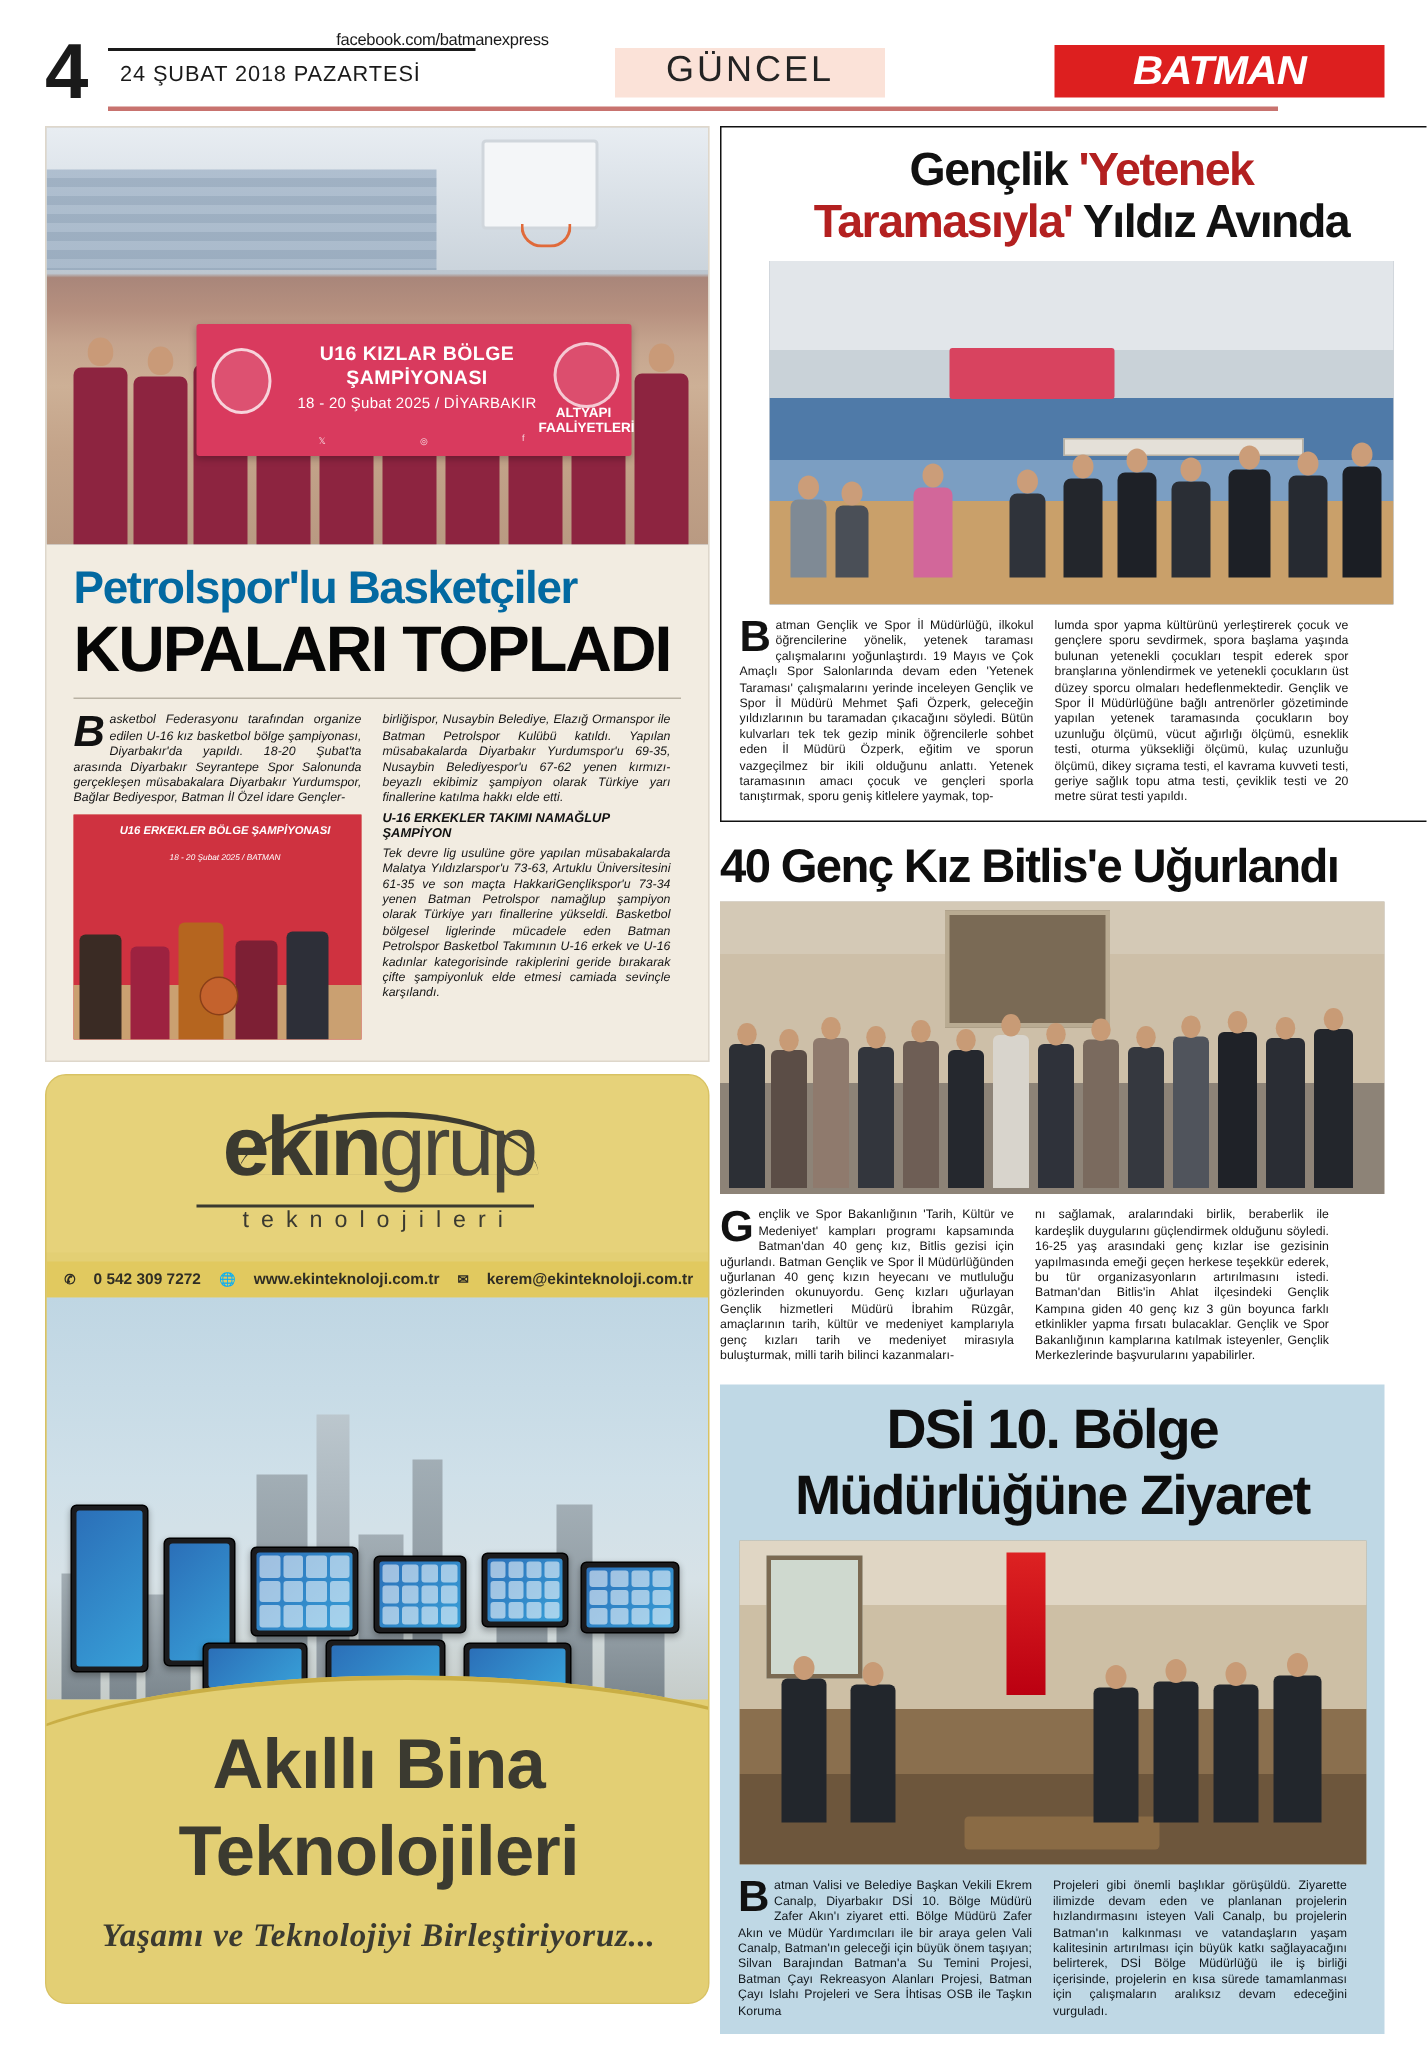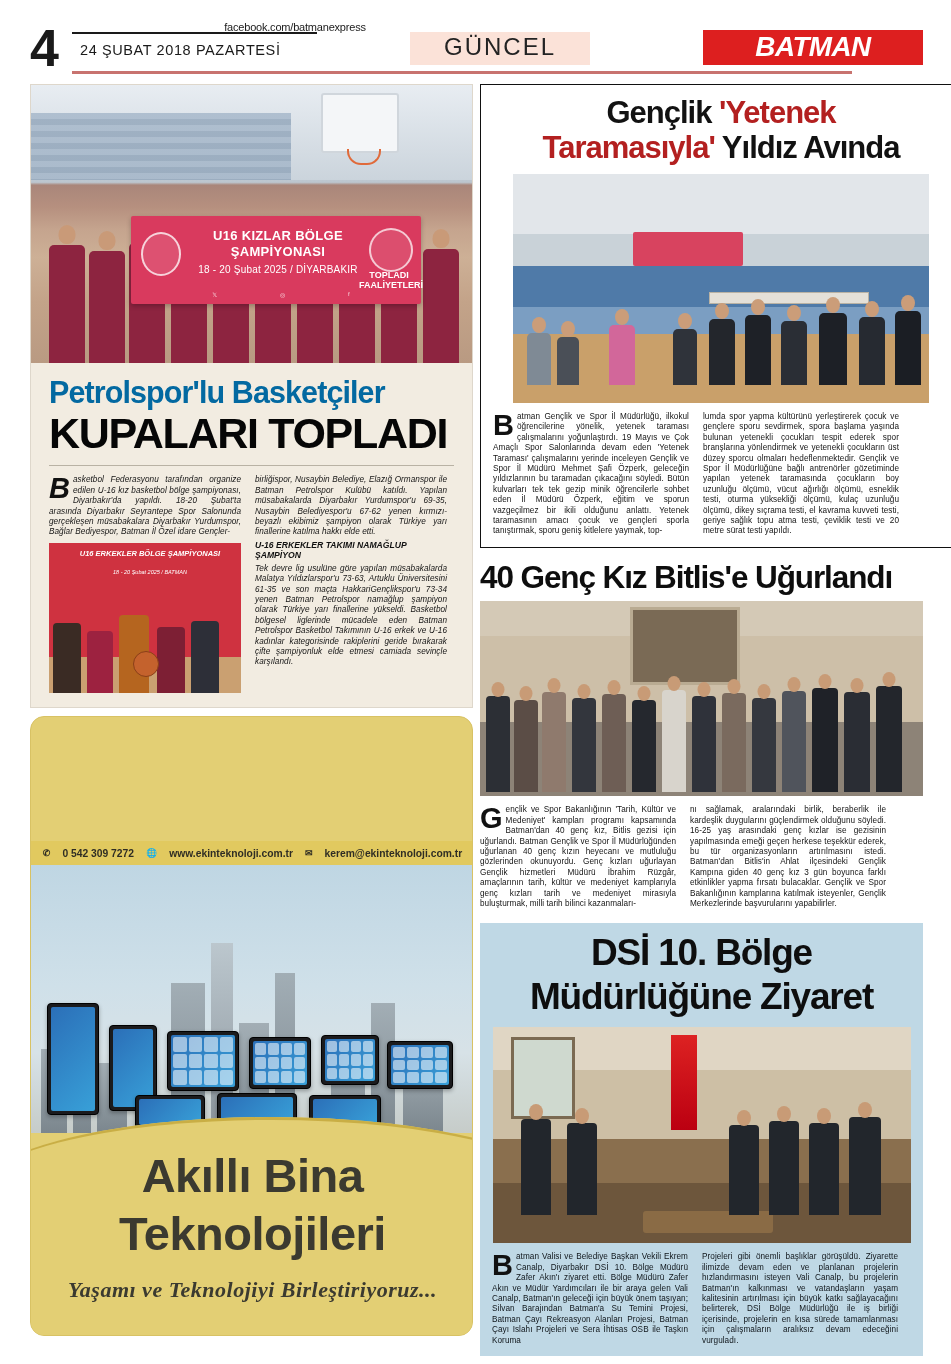--- a/index.html
+++ b/index.html
@@ -421,21 +421,21 @@
         </div>
       <div class="player" style="left:392px;height:114px;background:#8d2440;">
           <span class="head"></span>
         </div>
 
       <div class="banner-basket">
         <div class="b-logo-l"></div>
         <div class="b-title">U16 KIZLAR BÖLGE ŞAMPİYONASI</div>
         <div class="b-sub">18 - 20 Şubat 2025 / DİYARBAKIR</div>
         <div class="b-logo-r"></div>
-        <div class="b-logo-rtxt">TOPLADI FAALİYETLERİ</div>
+        <div class="b-logo-rtxt">ALTYAPI FAALİYETLERİ</div>
         <div class="b-social">
           <span>𝕏</span>
           <span>◎</span>
           <span>f</span>
         </div>
       </div>
     </div>
 
     <div class="headline-kicker">Petrolspor'lu Basketçiler</div>
     <div class="headline-main">KUPALARI TOPLADI</div>
@@ -461,20 +461,28 @@
       <div class="bcol">
         <div class="bodytext">birliğispor, Nusaybin Belediye, Elazığ Ormanspor ile Batman Petrolspor Kulübü katıldı. Yapılan müsabakalarda Diyarbakır Yurdumspor'u 69-35, Nusaybin Belediyespor'u 67-62 yenen kırmızı-beyazlı ekibimiz şampiyon olarak Türkiye yarı finallerine katılma hakkı elde etti.</div>
         <div class="subhead-center">U-16 ERKEKLER TAKIMI NAMAĞLUP ŞAMPİYON</div>
         <div class="bodytext">Tek devre lig usulüne göre yapılan müsabakalarda Malatya Yıldızlarspor'u 73-63, Artuklu Üniversitesini 61-35 ve son maçta HakkariGençlikspor'u 73-34 yenen Batman Petrolspor namağlup şampiyon olarak Türkiye yarı finallerine yükseldi. Basketbol bölgesel liglerinde mücadele eden Batman Petrolspor Basketbol Takımının U-16 erkek ve U-16 kadınlar kategorisinde rakiplerini geride bırakarak çifte şampiyonluk elde etmesi camiada sevinçle karşılandı.</div>
       </div>
     </div>
   </div>
 </div>
 
 <div class="ad-block">
+  <div class="ad-logo-zone">
+    <div class="ad-arc"></div>
+    <div class="ad-logo">
+      <span>ek</span><span>in</span><span class="thin">grup</span>
+    </div>
+    <div class="ad-logo-underline"></div>
+    <div class="ad-sub">teknolojileri</div>
+  </div>
 
   <div class="ad-contact-bar">
     <span class="ci">✆</span>
     <span>0 542 309 7272</span>
     <span class="ci">🌐</span>
     <span>www.ekinteknoloji.com.tr</span>
     <span class="ci">✉</span>
     <span>kerem@ekinteknoloji.com.tr</span>
   </div>
 

